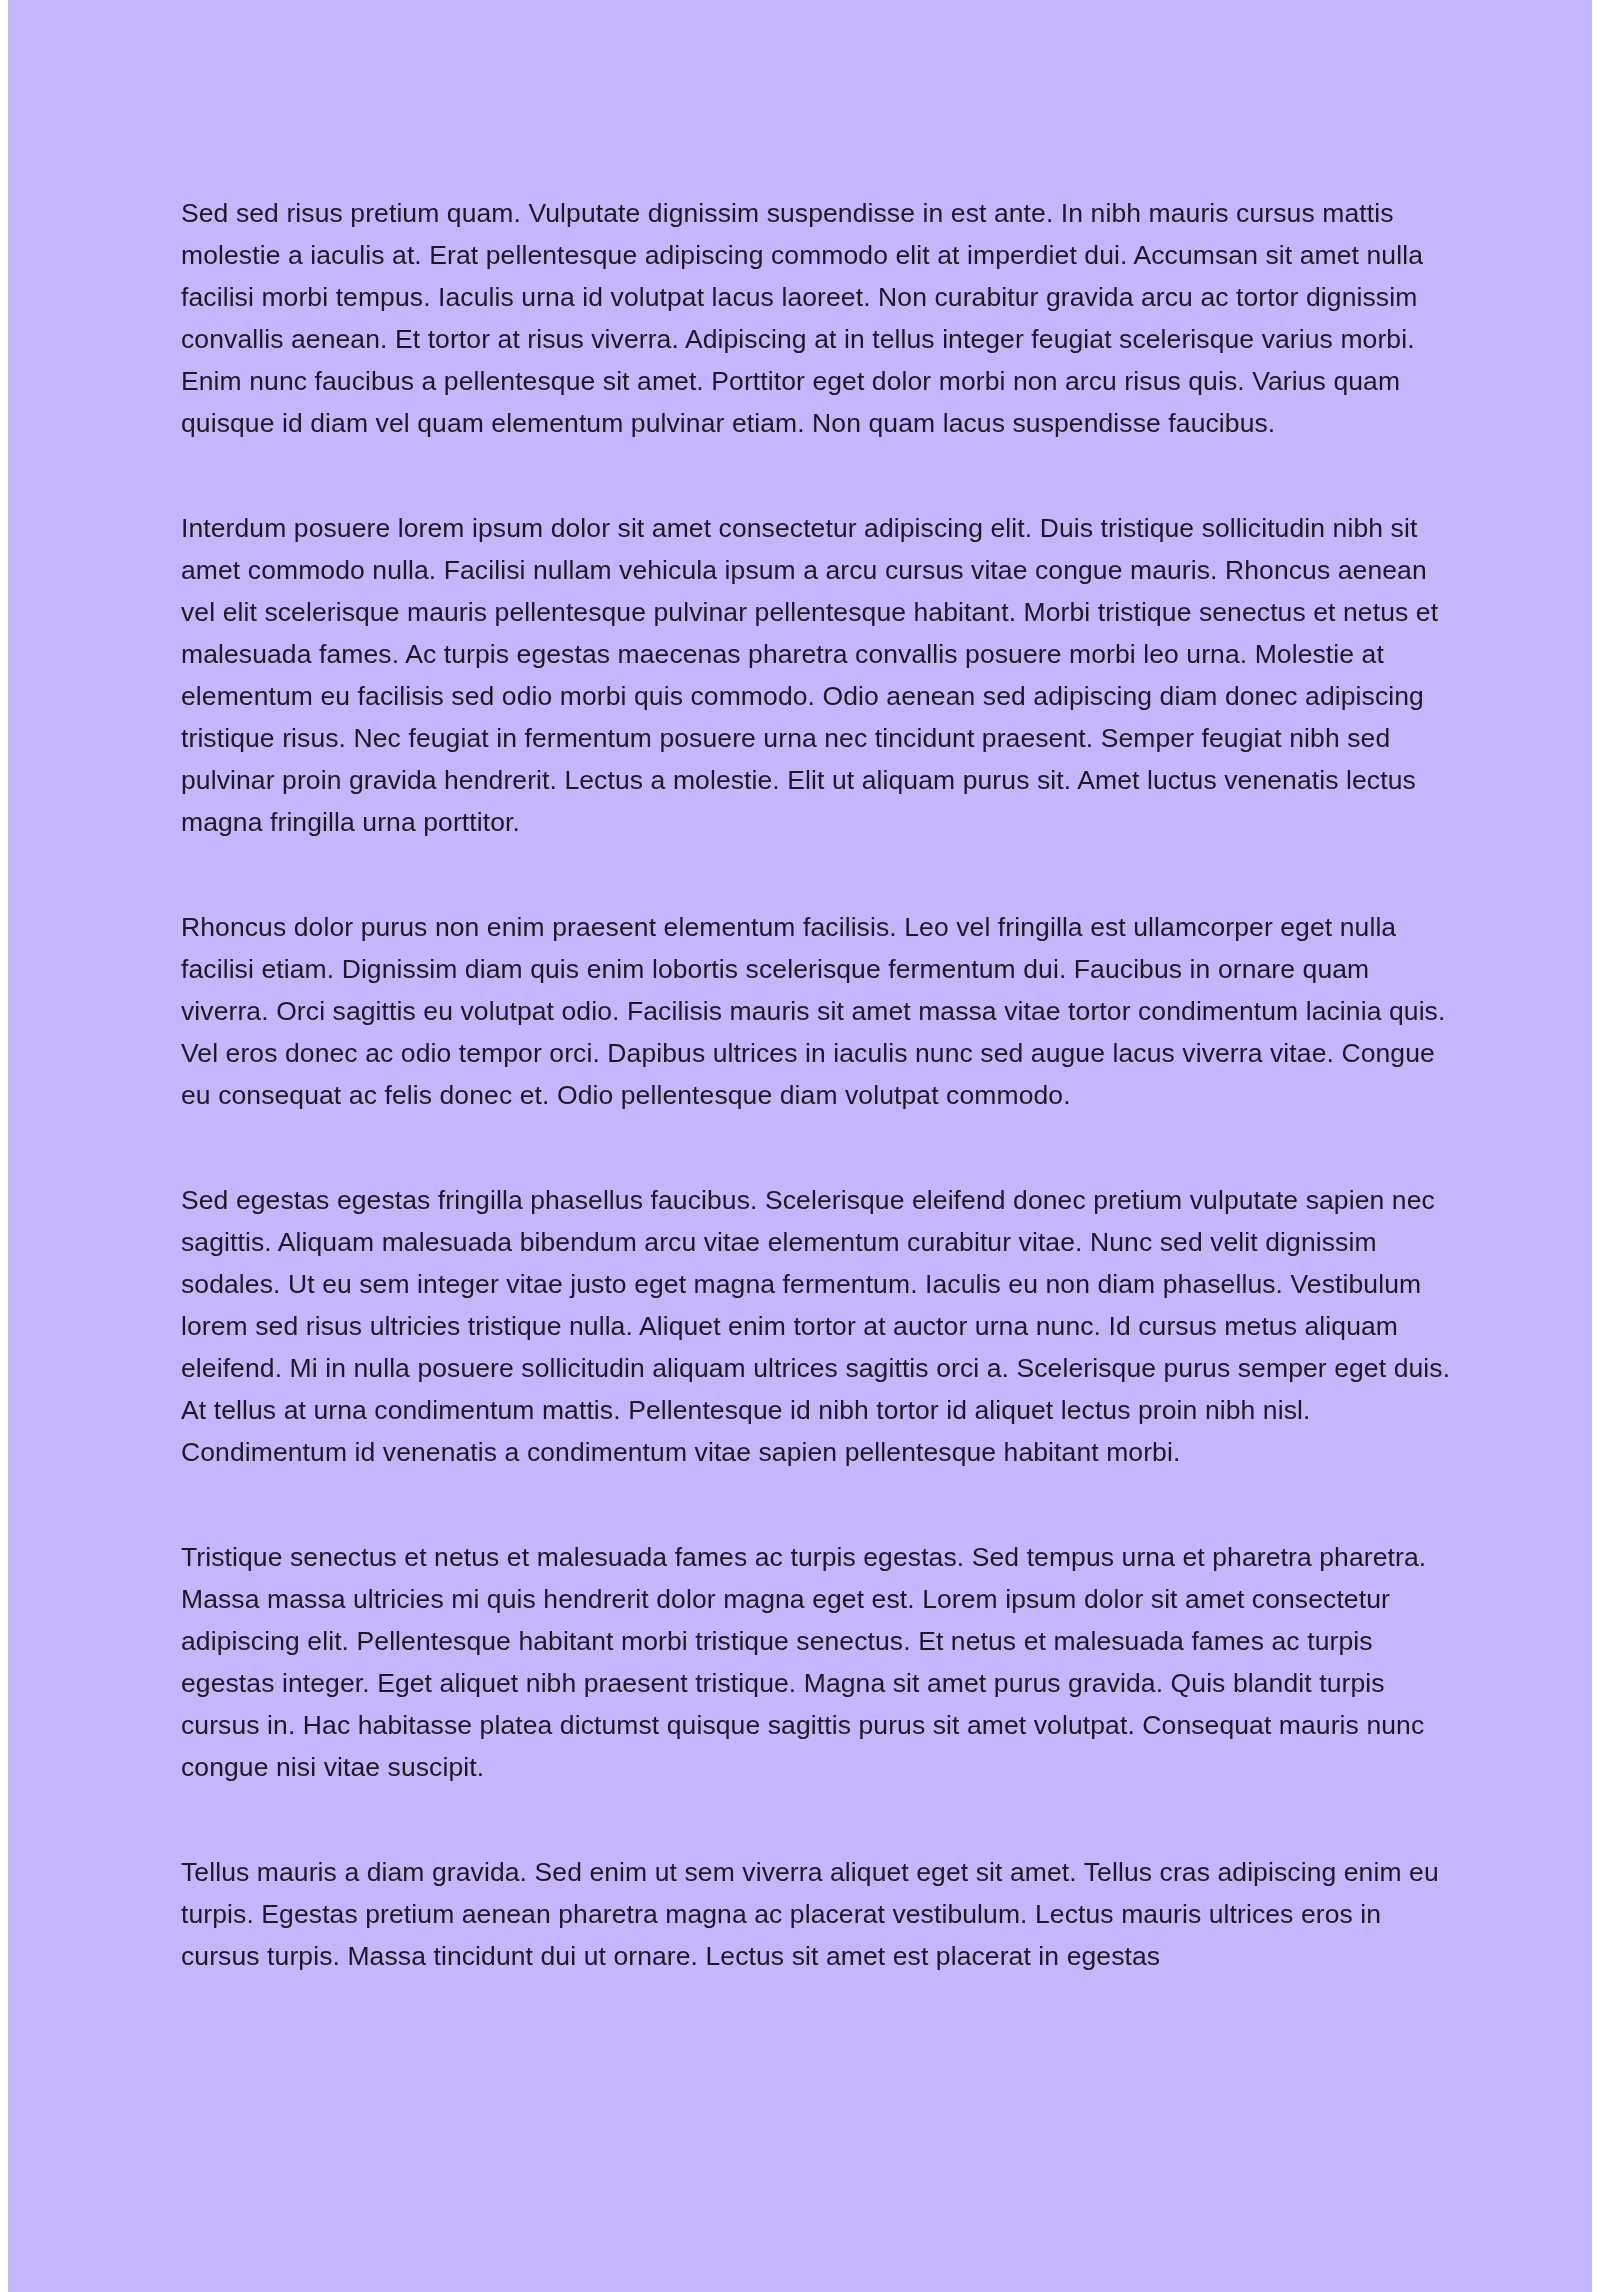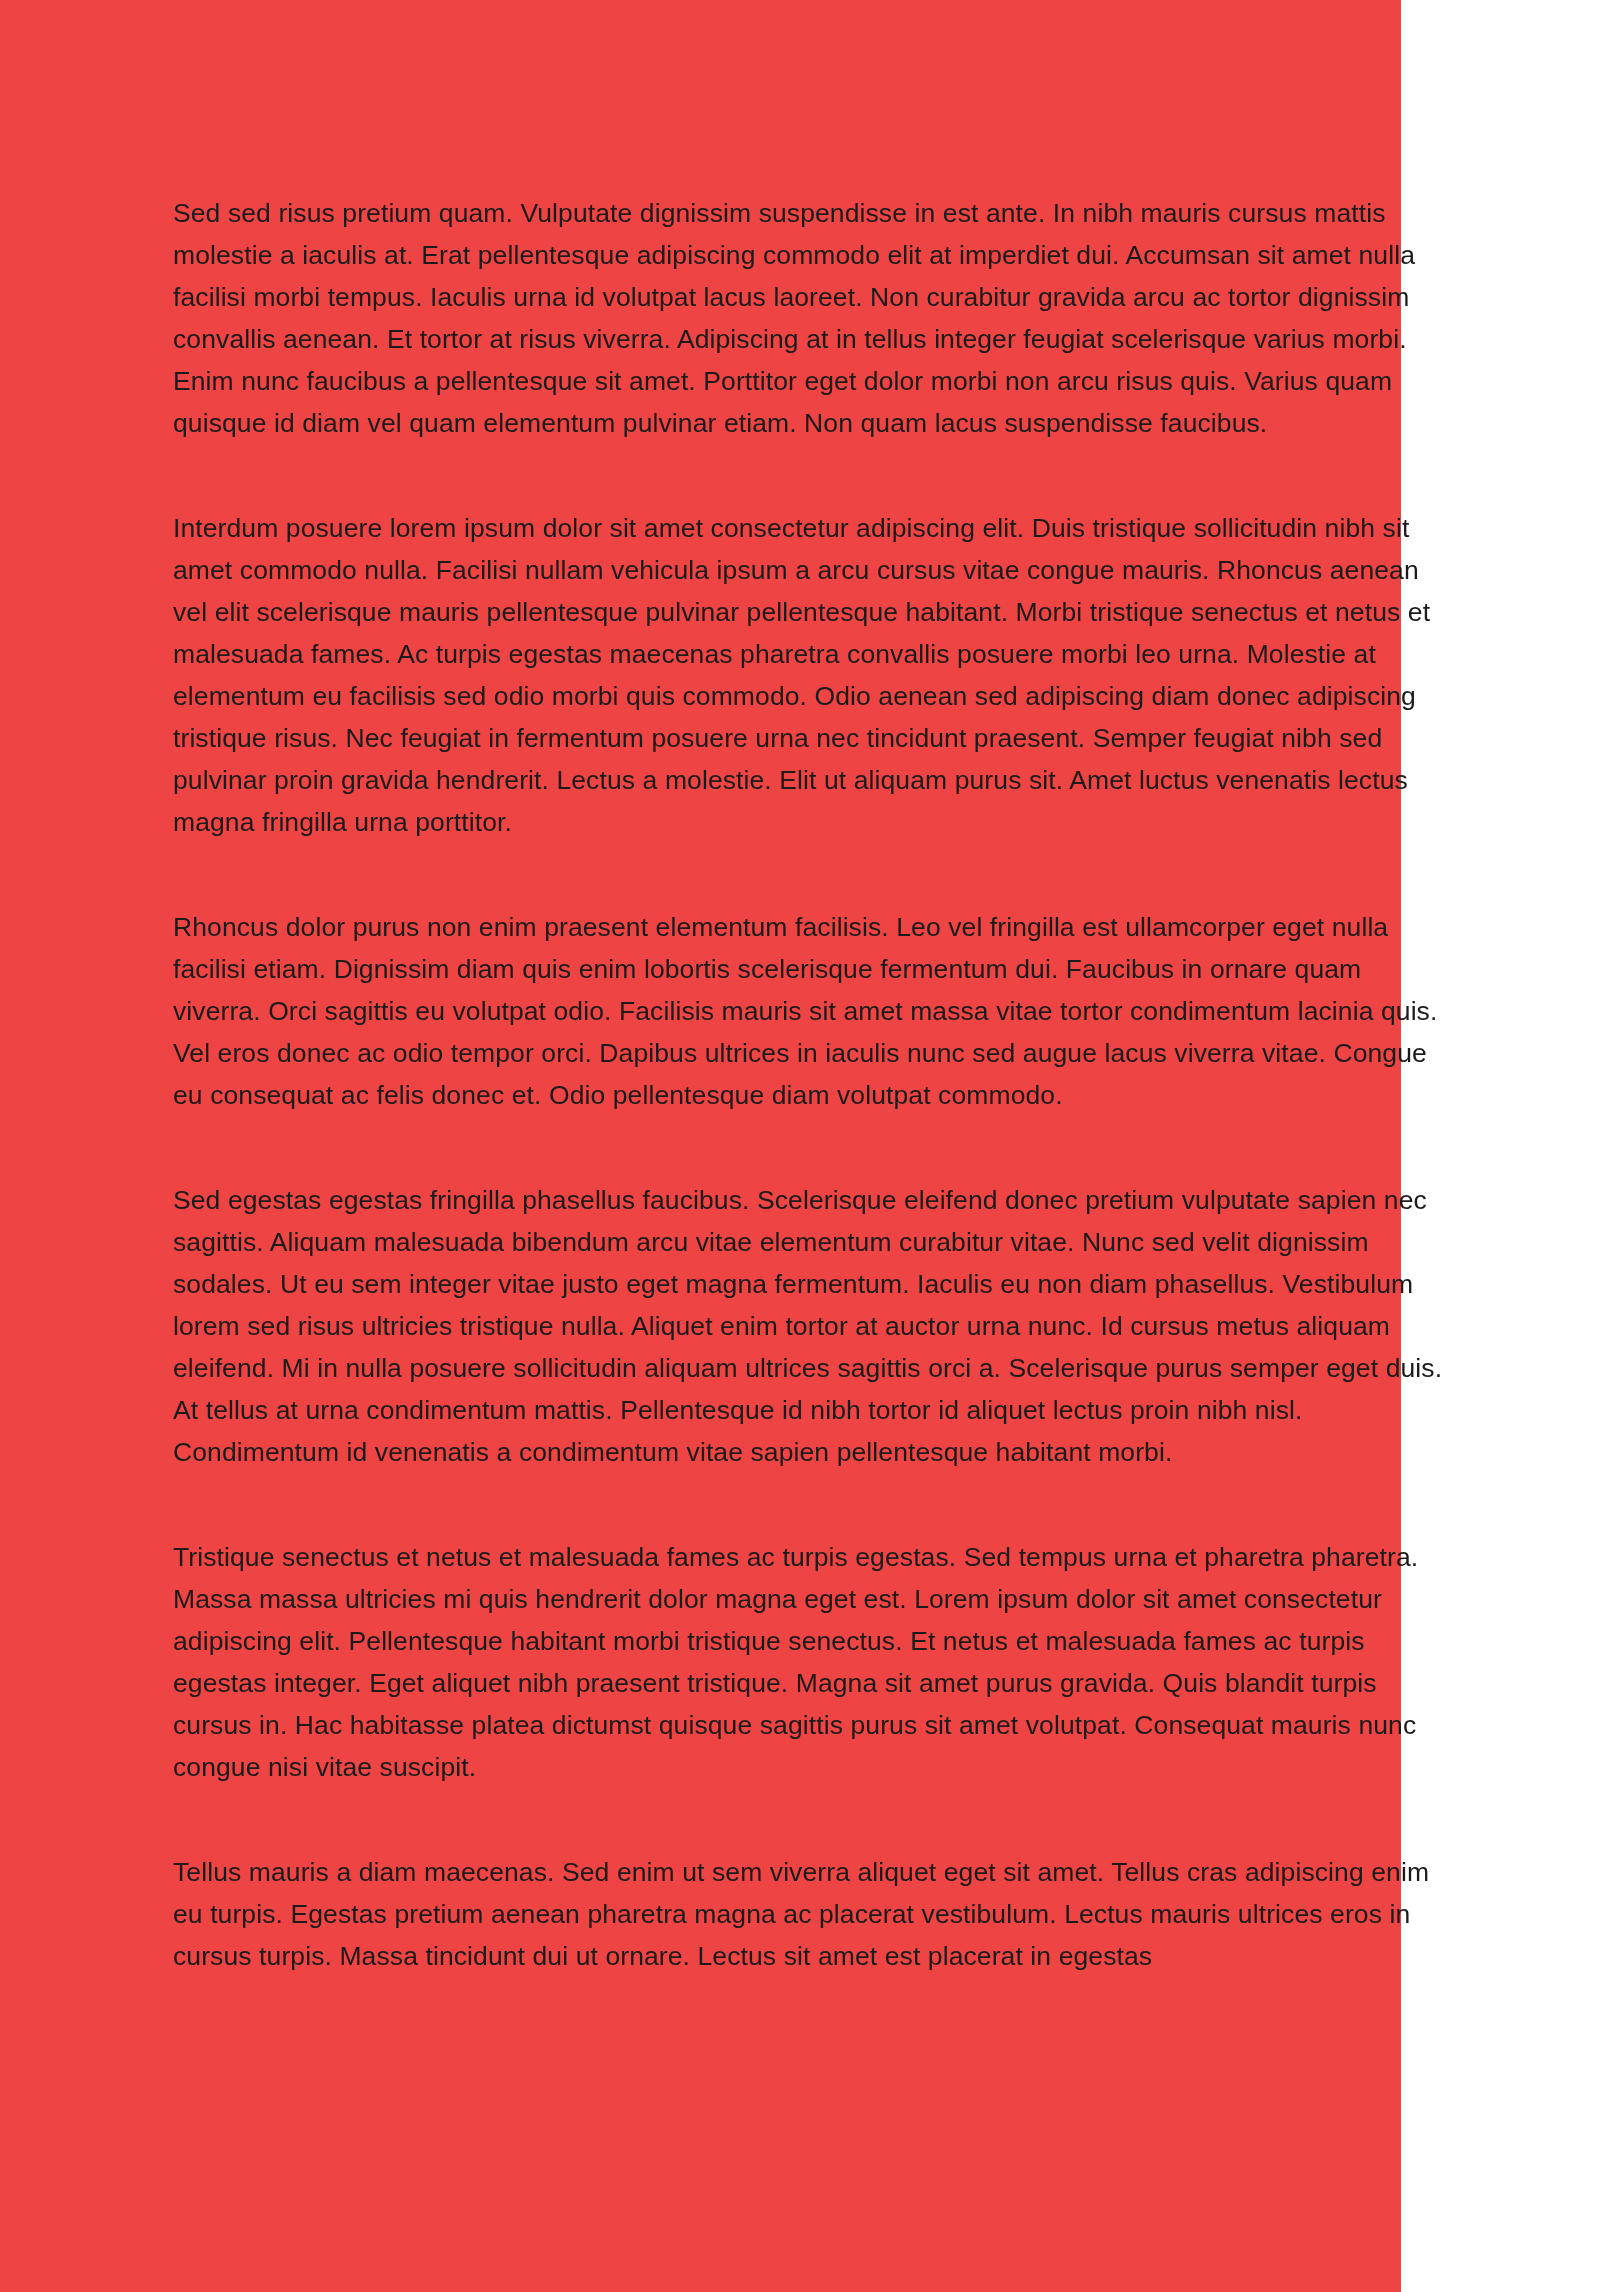--- a/index.html
+++ b/index.html
@@ -9,25 +9,25 @@
   }
   body {
     width: 1621px;
     height: 2293px;
     position: relative;
     overflow: hidden;
     font-family: "Liberation Sans", sans-serif;
   }
   .document-page {
     position: absolute;
-    left: 0;
+    left: 8px;
     top: 0;
-    width: 1401px;
+    width: 1584px;
     height: 2293px;
-    background: #ef4444;
+    background: #c4b5fd;
   }
   .text-body {
     position: absolute;
     left: 173px;
     top: 192px;
     width: 1279px;
     color: #1b1b1b;
     font-size: 26.5px;
     line-height: 42px;
     text-align: left;
@@ -41,16 +41,16 @@
 </head>
 <body>
 
 <div class="document-page">
   <div class="text-body">
     <p>Sed sed risus pretium quam. Vulputate dignissim suspendisse in est ante. In nibh mauris cursus mattis molestie a iaculis at. Erat pellentesque adipiscing commodo elit at imperdiet dui. Accumsan sit amet nulla facilisi morbi tempus. Iaculis urna id volutpat lacus laoreet. Non curabitur gravida arcu ac tortor dignissim convallis aenean. Et tortor at risus viverra. Adipiscing at in tellus integer feugiat scelerisque varius morbi. Enim nunc faucibus a pellentesque sit amet. Porttitor eget dolor morbi non arcu risus quis. Varius quam quisque id diam vel quam elementum pulvinar etiam. Non quam lacus suspendisse faucibus.</p>
     <p>Interdum posuere lorem ipsum dolor sit amet consectetur adipiscing elit. Duis tristique sollicitudin nibh sit amet commodo nulla. Facilisi nullam vehicula ipsum a arcu cursus vitae congue mauris. Rhoncus aenean vel elit scelerisque mauris pellentesque pulvinar pellentesque habitant. Morbi tristique senectus et netus et malesuada fames. Ac turpis egestas maecenas pharetra convallis posuere morbi leo urna. Molestie at elementum eu facilisis sed odio morbi quis commodo. Odio aenean sed adipiscing diam donec adipiscing tristique risus. Nec feugiat in fermentum posuere urna nec tincidunt praesent. Semper feugiat nibh sed pulvinar proin gravida hendrerit. Lectus a molestie. Elit ut aliquam purus sit. Amet luctus venenatis lectus magna fringilla urna porttitor.</p>
     <p>Rhoncus dolor purus non enim praesent elementum facilisis. Leo vel fringilla est ullamcorper eget nulla facilisi etiam. Dignissim diam quis enim lobortis scelerisque fermentum dui. Faucibus in ornare quam viverra. Orci sagittis eu volutpat odio. Facilisis mauris sit amet massa vitae tortor condimentum lacinia quis. Vel eros donec ac odio tempor orci. Dapibus ultrices in iaculis nunc sed augue lacus viverra vitae. Congue eu consequat ac felis donec et. Odio pellentesque diam volutpat commodo.</p>
     <p>Sed egestas egestas fringilla phasellus faucibus. Scelerisque eleifend donec pretium vulputate sapien nec sagittis. Aliquam malesuada bibendum arcu vitae elementum curabitur vitae. Nunc sed velit dignissim sodales. Ut eu sem integer vitae justo eget magna fermentum. Iaculis eu non diam phasellus. Vestibulum lorem sed risus ultricies tristique nulla. Aliquet enim tortor at auctor urna nunc. Id cursus metus aliquam eleifend. Mi in nulla posuere sollicitudin aliquam ultrices sagittis orci a. Scelerisque purus semper eget duis. At tellus at urna condimentum mattis. Pellentesque id nibh tortor id aliquet lectus proin nibh nisl. Condimentum id venenatis a condimentum vitae sapien pellentesque habitant morbi.</p>
     <p>Tristique senectus et netus et malesuada fames ac turpis egestas. Sed tempus urna et pharetra pharetra. Massa massa ultricies mi quis hendrerit dolor magna eget est. Lorem ipsum dolor sit amet consectetur adipiscing elit. Pellentesque habitant morbi tristique senectus. Et netus et malesuada fames ac turpis egestas integer. Eget aliquet nibh praesent tristique. Magna sit amet purus gravida. Quis blandit turpis cursus in. Hac habitasse platea dictumst quisque sagittis purus sit amet volutpat. Consequat mauris nunc congue nisi vitae suscipit.</p>
-    <p>Tellus mauris a diam maecenas. Sed enim ut sem viverra aliquet eget sit amet. Tellus cras adipiscing enim eu turpis. Egestas pretium aenean pharetra magna ac placerat vestibulum. Lectus mauris ultrices eros in cursus turpis. Massa tincidunt dui ut ornare. Lectus sit amet est placerat in egestas</p>
+    <p>Tellus mauris a diam gravida. Sed enim ut sem viverra aliquet eget sit amet. Tellus cras adipiscing enim eu turpis. Egestas pretium aenean pharetra magna ac placerat vestibulum. Lectus mauris ultrices eros in cursus turpis. Massa tincidunt dui ut ornare. Lectus sit amet est placerat in egestas</p>
   </div>
 </div>
 
 
 </body></html>

